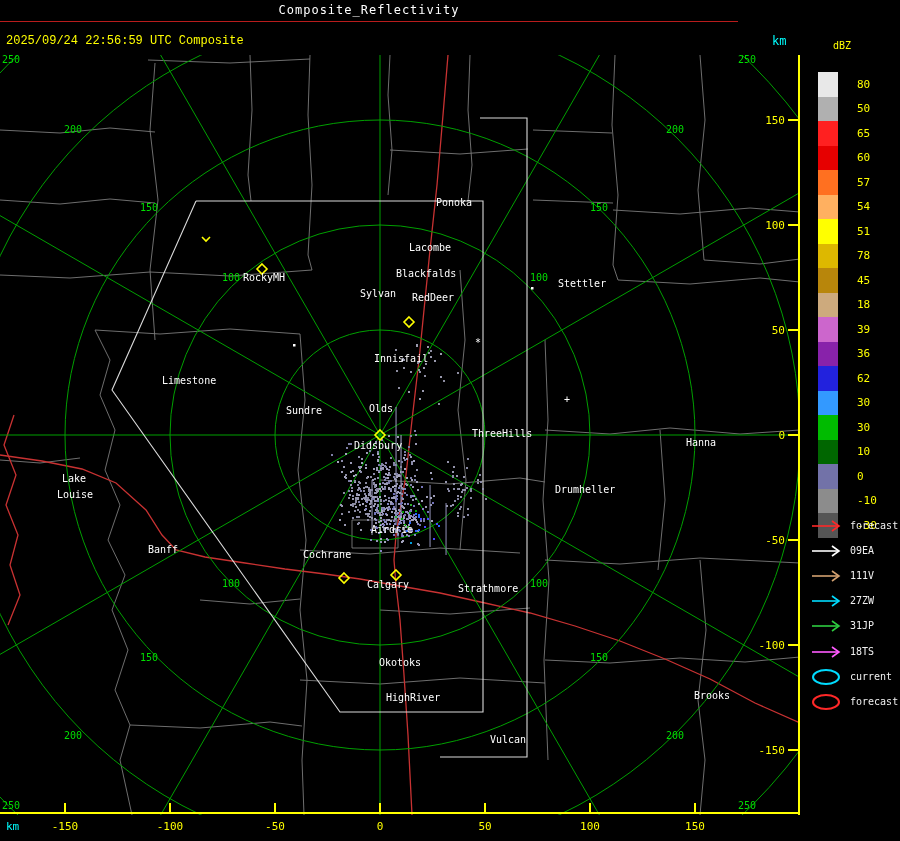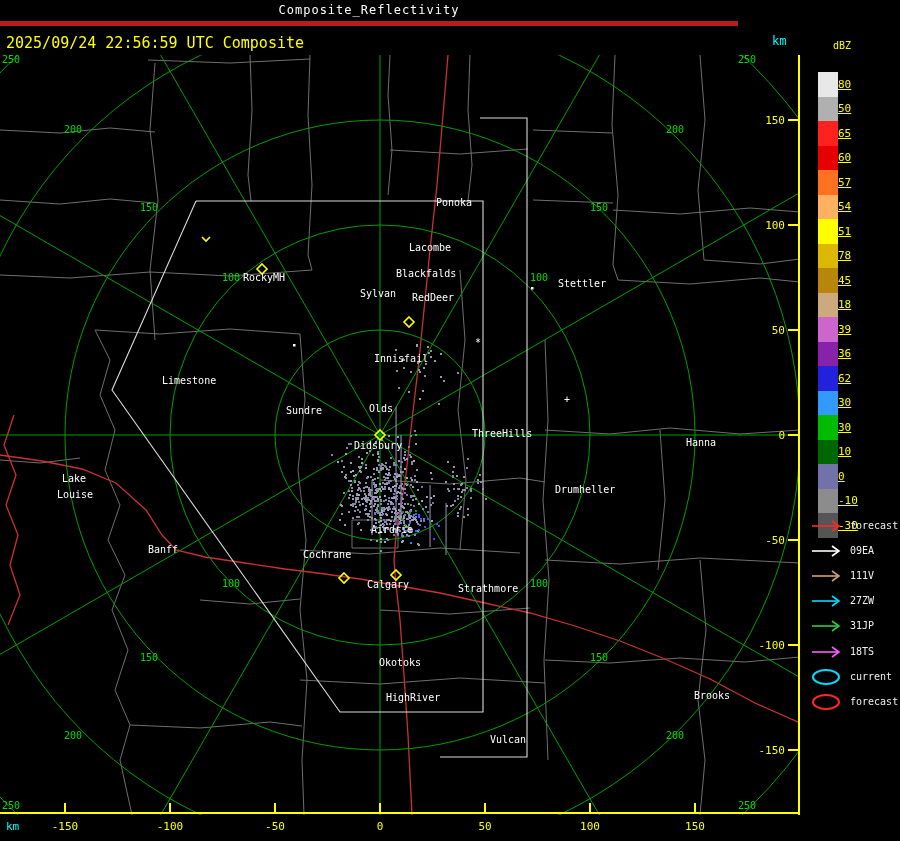--- a/index.html
+++ b/index.html
@@ -1,30 +1,30 @@
 <!DOCTYPE html>
 <html><head>
 <meta charset="utf-8">
 <style>
   html,body{margin:0;padding:0;background:#000;}
   body{width:900px;height:841px;position:relative;overflow:hidden;
        font-family:"DejaVu Sans Mono","Liberation Mono",monospace;color:#fff;}
   .titlebar{position:absolute;top:0;left:0;width:738px;height:21px;
-            border-bottom:5px solid #b91c1c;text-align:center;font-size:12px;
+            border-bottom:1px solid #b91c1c;text-align:center;font-size:12px;
             letter-spacing:1px;line-height:20px;color:#ffffff;}
-  .timestamp{position:absolute;top:34px;left:6px;color:#ffff00;font-size:15px;}
+  .timestamp{position:absolute;top:34px;left:6px;color:#ffff00;font-size:12px;font-family:Liberation Mono, monospace;}
   .km-top{position:absolute;top:34px;left:772px;color:#00ffff;font-size:12px;}
   .dbz{position:absolute;top:40px;left:833px;color:#ffff00;font-size:10px;}
   #map{position:absolute;top:55px;left:0;background:#000;display:block;}
   #map text{font-family:"DejaVu Sans Mono","Liberation Mono",monospace;}
   .sidebar{position:absolute;left:810px;top:55px;width:90px;height:786px;}
   #colorbar{position:absolute;top:17px;left:8px;}
   .cb-row{display:flex;align-items:center;height:24.5px;}
   .cb-swatch{width:20px;height:24.5px;flex:0 0 20px;}
-  .cb-val{margin-left:0;color:#ffff00;font-size:11px;line-height:1;text-decoration:underline;}
+  .cb-val{margin-left:19px;color:#ffff00;font-size:11px;line-height:1;}
   #legend{position:absolute;top:458px;left:0px;}
   .lg-row{display:flex;align-items:center;height:25.2px;}
   .lg-glyph{width:36px;height:18px;flex:0 0 36px;}
   .lg-label{margin-left:4px;color:#f0f0f0;font-size:10px;line-height:1;}
   .bottom-axis{position:absolute;top:817px;left:0;width:810px;height:24px;}
   .bottom-axis span{position:absolute;top:3px;color:#ffff00;font-size:11px;}
   .bottom-axis .tickl{transform:translateX(-50%);}
   .km-bottom{color:#00ffff !important;left:6px;}
 </style>
 </head>

